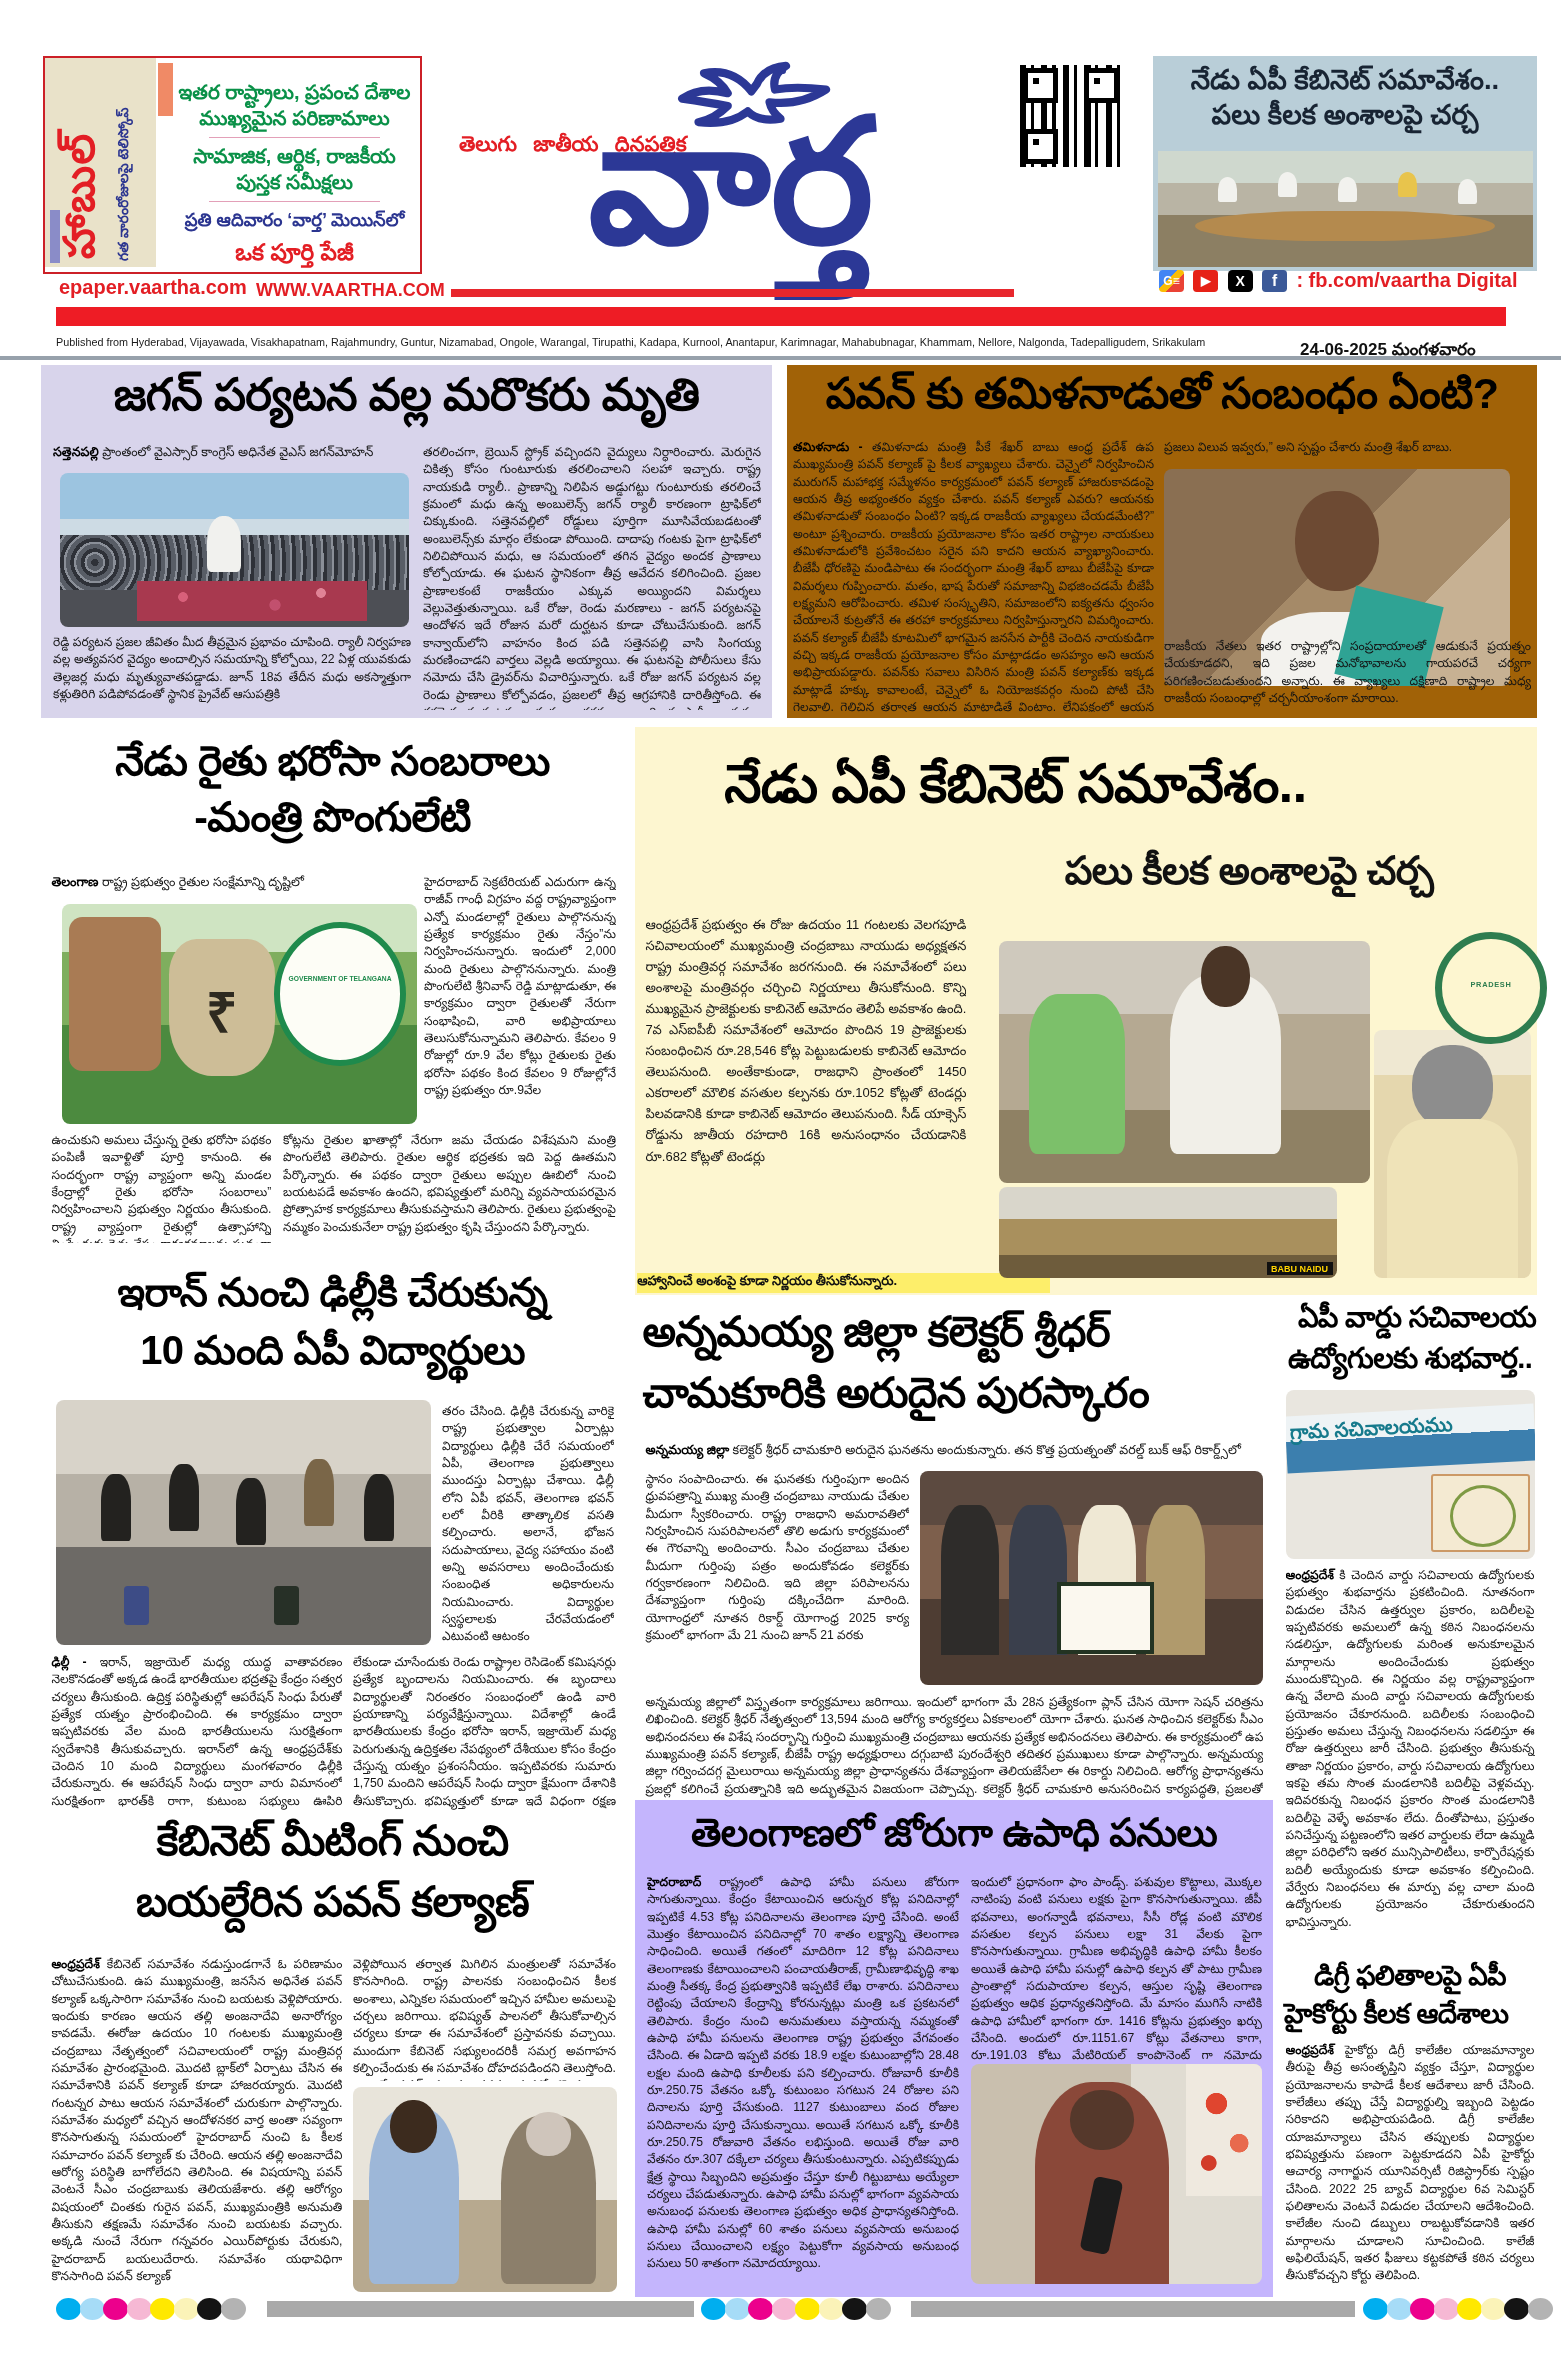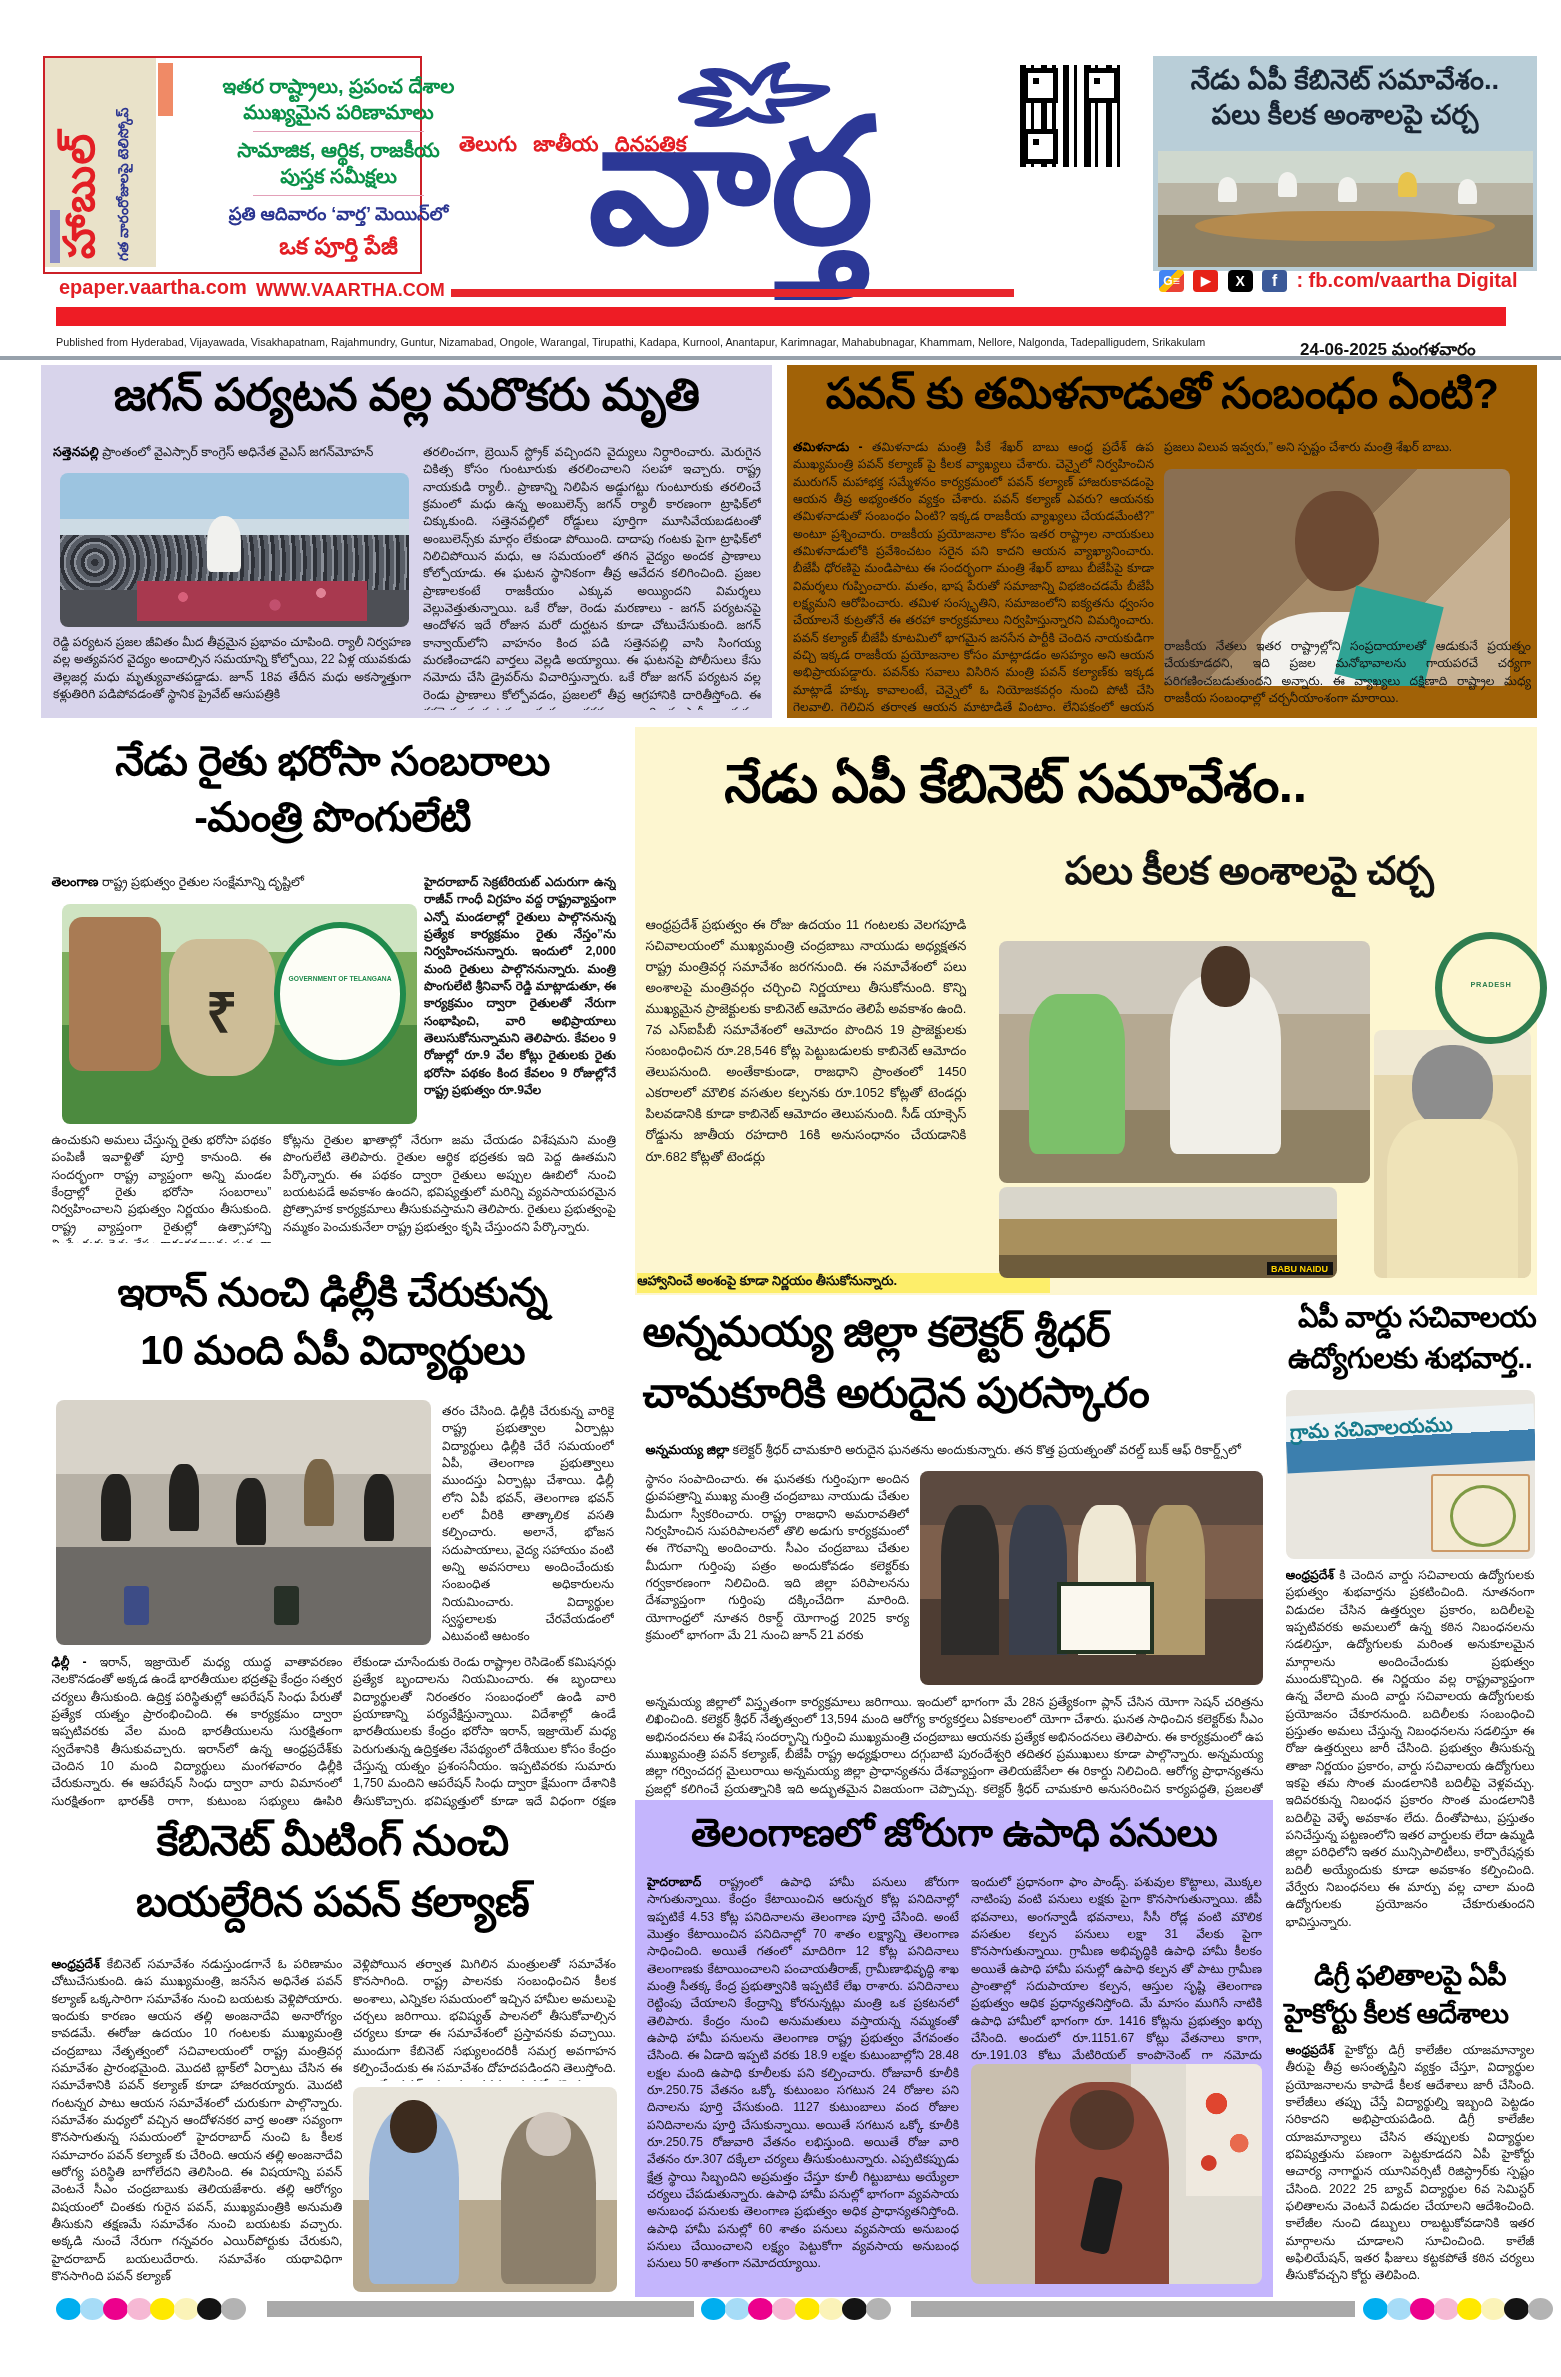--- a/index.html
+++ b/index.html
@@ -13,21 +13,21 @@
   .center{text-align:center;}
   
   #promo-box{left:43px; top:56px; width:375px; height:214px; border:2.2px solid #cc2027; background:#fff;}
   #promo-strip{left:0; top:0; width:111px; height:209px; background:#e9e2c9; overflow:hidden;}
   #promo-vtitle{left:13.4px; top:7.4px; width:52px; height:194px; writing-mode:vertical-rl; transform:rotate(180deg);
      font-size:43px; font-weight:900; color:#e31e24; letter-spacing:1.5px; line-height:1;}
   #promo-vsub{left:71px; top:6px; width:30px; height:197px; writing-mode:vertical-rl; transform:rotate(180deg);
      font-size:14px; font-weight:bold; color:#2b3590; line-height:1.1;}
   .promo-accent1{left:113px; top:4.5px; width:15px; height:53px; background:#f08a66;}
   .promo-accent2{left:4.5px; top:152px; width:10.4px; height:53px; background:#8a8cc8;}
-  #promo-content{left:130px; top:16px; width:239px; height:199px; text-align:center;margin-left:44px;}
+  #promo-content{left:130px; top:22px; width:239px; height:199px; text-align:center;}
   .promo-green{color:#0a9148; font-weight:bold; font-size:20px; line-height:1.28;}
   .promo-blue{color:#2b3590; font-weight:bold; font-size:18px; margin-top:7.4px;}
   .promo-red{color:#e31e24; font-weight:900; font-size:23px; margin-top:4.5px;}
   .promo-hr{border:0; border-top:1.5px solid #e3a0b8; width:171px; margin:6px auto;}
   #epaper-url{left:59px; top:276px; font-size:20px; font-weight:900; color:#e31e24;}
   #website-url{left:256px; top:280px; font-size:18px; font-weight:900; color:#e31e24;}
   #tagline{left:459px; top:132px; font-size:21px; font-weight:900; color:#e31e24; word-spacing:10.4px;}
   #logo-text{left:445px; top:95px; width:572px; font-size:174px; font-weight:900; color:#2c3896; line-height:1; text-align:center;}
   #logo-redline{left:451px; top:289px; width:563px; height:8.2px; background:#e8272d;}
   #dove{left:664px; top:58px; width:182px; height:74px;}
@@ -85,21 +85,21 @@
   #rythu-hl1{left:0; top:12px; width:583px; font-size:41px;}
   #rythu-hl2{left:0; top:68px; width:583px; font-size:41px;}
   #rythu-lead{left:10.4px; top:147px; width:365px; height:24px; font-size:12.6px; overflow:hidden;}
   #rythu-photo{left:21px; top:177px; width:355px; height:220px;
      background:linear-gradient(180deg,#cfe4c2 0 22%, #7fae5e 22% 55%, #4c8a3f 55% 100%);}
   .rythu-face{position:absolute; left:2%; top:6%; width:26%; height:70%; background:#a97b54; border-radius:13.4px;}
   .rythu-bag{position:absolute; left:30%; top:16%; width:30%; height:62%; background:#cdbd97; border-radius:26% 26% 40% 40%;}
   .rythu-bag::after{content:"₹"; position:absolute; left:50%; top:52%; transform:translate(-50%,-50%); font-size:55px; font-weight:900; color:#2e2a20;}
   .rythu-emblem{position:absolute; right:3%; top:8%; width:34%; height:60%; border-radius:50%; background:#fdfdf6; border:6px solid #1f8a4c;}
   .rythu-emblem span{position:absolute; left:0; right:0; top:36%; text-align:center; font-size:6.7px; font-weight:bold; color:#1f8a4c;}
-  #rythu-col2{left:383px; top:147px; width:192px; height:249px;font-weight:bold;}
+  #rythu-col2{left:383px; top:147px; width:192px; height:249px;}
   #rythu-b1{left:10.4px; top:405px; width:220px; height:111px;}
   #rythu-b2{left:242px; top:405px; width:333px; height:111px;}
   
   #art-cabinet{left:635px; top:727px; width:902px; height:568px; background:#fdf6d0;}
   #cab-hl{left:7.4px; top:28px; width:746px; font-size:53px; text-align:center;}
   #cab-sub{left:334px; top:122px; width:560px; font-size:39px; font-weight:900; text-align:center; letter-spacing:-0.7px;}
   #cab-body{left:10.4px; top:187px; width:321px; height:358px; font-size:13px; line-height:1.62;}
   #cab-highlight{left:2.2px; top:546px; width:413px; height:20px; background:#fdee6a; font-size:13px; overflow:hidden; font-weight:bold;}
   #cab-photo1{left:364px; top:214px; width:371px; height:242px; background:linear-gradient(180deg,#cfc9bd 0 30%,#b5a992 30% 70%,#8f8164 70% 100%);}
   .cab-woman{position:absolute; left:8%; top:22%; width:26%; height:66%; background:#7cc06a; border-radius:30% 30% 8% 8%;}

